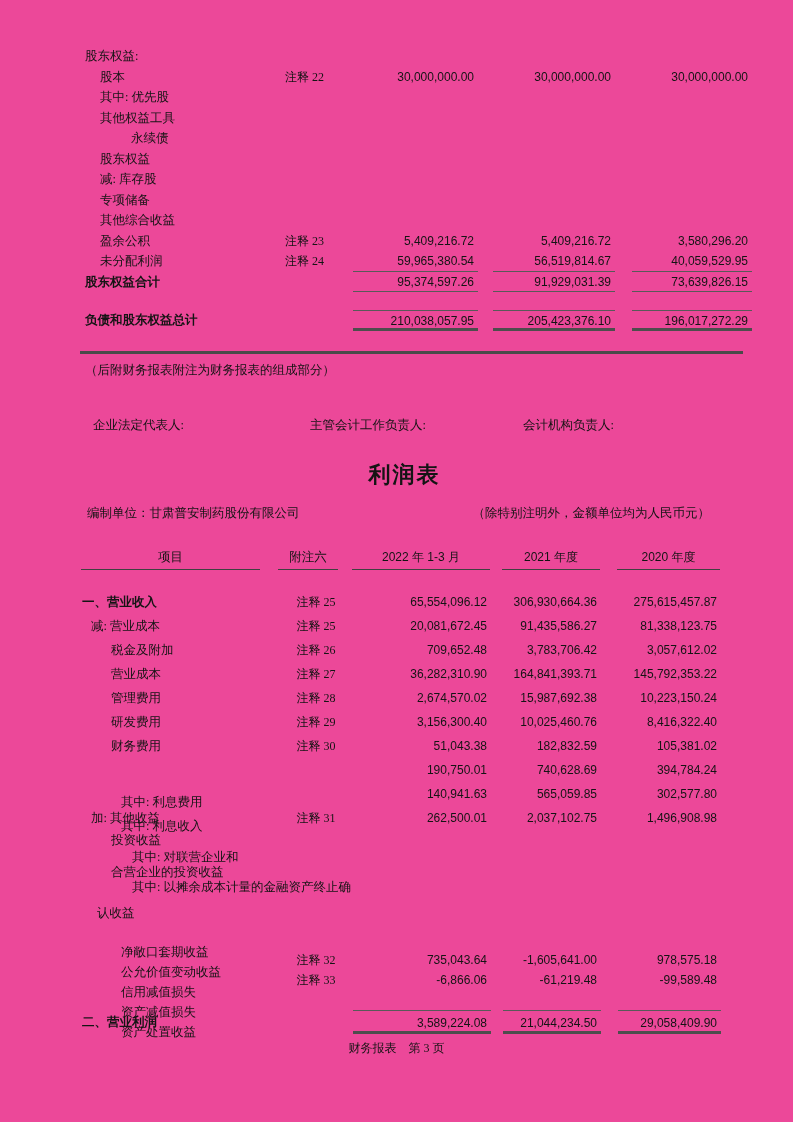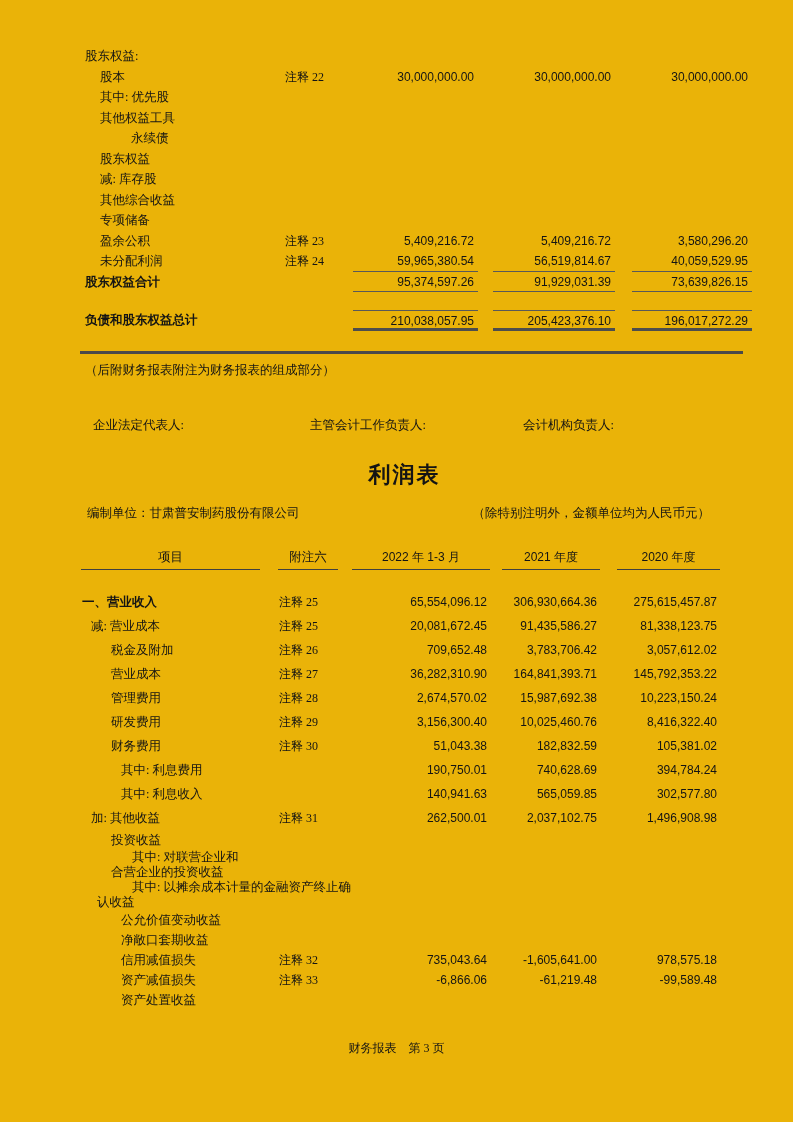--- a/index.html
+++ b/index.html
@@ -1,17 +1,17 @@
 <!DOCTYPE html>
 <html><head>
 <meta charset="utf-8">
 <style>
   html,body{margin:0;padding:0;background:#e8e8e8;}
   .page{
-    position:relative;width:793px;height:1122px;background:#eab308;
+    position:relative;width:793px;height:1122px;background:#ec4899;
     margin:0 auto;overflow:hidden;color:#141414;
     font-family:"Liberation Serif","DejaVu Serif",serif;
   }
   
   .trow{display:flex;align-items:stretch;}
   .cell{box-sizing:border-box;white-space:nowrap;overflow:visible;}
   .label{font-size:12.5px;}
   .bold{font-weight:bold;}
   .note{font-size:12px;}
   .num{
@@ -53,32 +53,32 @@
   .h-item{width:179px;}
   .h-sp1{width:18px;} .h-sp2{width:14px;} .h-sp3{width:12px;} .h-sp4{width:17px;}
   .h-note{width:60px;}
   .h-p1{width:138px;} .h-p2{width:98px;} .h-p3{width:103px;}
   .h-num{font-family:"Liberation Sans","DejaVu Sans",sans-serif;font-size:12px;}
   .is-body{position:absolute;top:590px;left:82px;}
   .is-body .trow{height:24px;line-height:24px;}
   .is-body .trow.compact{height:15px;line-height:15px;font-family:Liberation Serif, serif;}
   .is-body .trow.subrow{height:20px;line-height:20px;}
   .is-body .label{width:197px;}
-  .is-body .note{width:74px;}
+  .is-body .note{width:74px;text-align:center;}
   .is-body .v{width:138px;}
   .is-body .g1{width:12px;}
   .is-body .v2c{width:98px;}
   .is-body .g2{width:17px;}
   .is-body .v3c{width:103px;}
   .is-body .ind0{padding-left:0;}
   .is-body .ind1{padding-left:9px;}
   .is-body .ind2{padding-left:29px;}
-  .is-body .ind3{padding-left:39px;}
+  .is-body .ind3{padding-left:39px;margin-top:32px;}
   .is-body .ind4{padding-left:50px;}
-  .is-body .ind5{padding-left:15px;}
+  .is-body .ind5{padding-left:15px;margin-top:11px;}
   .footer{position:absolute;top:1040px;left:0;width:793px;text-align:center;font-size:12px;}
 </style>
 </head>
 <body>
 
 <div class="page">
 
   <div class="bs" id="bs-table">
       <div class="trow">
         <div class="cell label ind0">股东权益:</div>
@@ -137,30 +137,30 @@
       <div class="trow">
         <div class="cell label ind1">减: 库存股</div>
         <div class="cell note"></div>
         <div class="cell num v"></div>
         <div class="cell g1"></div>
         <div class="cell num v2c"></div>
         <div class="cell g2"></div>
         <div class="cell num v3c"></div>
       </div>
       <div class="trow">
+        <div class="cell label ind1">专项储备</div>
+        <div class="cell note"></div>
+        <div class="cell num v"></div>
+        <div class="cell g1"></div>
+        <div class="cell num v2c"></div>
+        <div class="cell g2"></div>
+        <div class="cell num v3c"></div>
+      </div>
+      <div class="trow">
         <div class="cell label ind1">其他综合收益</div>
-        <div class="cell note"></div>
-        <div class="cell num v"></div>
-        <div class="cell g1"></div>
-        <div class="cell num v2c"></div>
-        <div class="cell g2"></div>
-        <div class="cell num v3c"></div>
-      </div>
-      <div class="trow">
-        <div class="cell label ind1">专项储备</div>
         <div class="cell note"></div>
         <div class="cell num v"></div>
         <div class="cell g1"></div>
         <div class="cell num v2c"></div>
         <div class="cell g2"></div>
         <div class="cell num v3c"></div>
       </div>
       <div class="trow">
         <div class="cell label ind1">盈余公积</div>
         <div class="cell note">注释 23</div>
@@ -359,30 +359,30 @@
       <div class="trow compact">
         <div class="cell label ind5">认收益</div>
         <div class="cell note"></div>
         <div class="cell num v"></div>
         <div class="cell g1"></div>
         <div class="cell num v2c"></div>
         <div class="cell g2"></div>
         <div class="cell num v3c"></div>
       </div>
       <div class="trow subrow">
+        <div class="cell label ind3">净敞口套期收益</div>
+        <div class="cell note"></div>
+        <div class="cell num v"></div>
+        <div class="cell g1"></div>
+        <div class="cell num v2c"></div>
+        <div class="cell g2"></div>
+        <div class="cell num v3c"></div>
+      </div>
+      <div class="trow subrow">
         <div class="cell label ind3">公允价值变动收益</div>
-        <div class="cell note"></div>
-        <div class="cell num v"></div>
-        <div class="cell g1"></div>
-        <div class="cell num v2c"></div>
-        <div class="cell g2"></div>
-        <div class="cell num v3c"></div>
-      </div>
-      <div class="trow subrow">
-        <div class="cell label ind3">净敞口套期收益</div>
         <div class="cell note"></div>
         <div class="cell num v"></div>
         <div class="cell g1"></div>
         <div class="cell num v2c"></div>
         <div class="cell g2"></div>
         <div class="cell num v3c"></div>
       </div>
       <div class="trow subrow">
         <div class="cell label ind3">信用减值损失</div>
         <div class="cell note">注释 32</div>
@@ -403,17 +403,26 @@
       </div>
       <div class="trow subrow">
         <div class="cell label ind3">资产处置收益</div>
         <div class="cell note"></div>
         <div class="cell num v"></div>
         <div class="cell g1"></div>
         <div class="cell num v2c"></div>
         <div class="cell g2"></div>
         <div class="cell num v3c"></div>
       </div>
+      <div class="trow">
+        <div class="cell label ind0 bold">二、营业利润</div>
+        <div class="cell note"></div>
+        <div class="cell num v lt tb">3,589,224.08</div>
+        <div class="cell g1"></div>
+        <div class="cell num v2c lt tb">21,044,234.50</div>
+        <div class="cell g2"></div>
+        <div class="cell num v3c lt tb">29,058,409.90</div>
+      </div>
     </div>
 
   <div class="footer">财务报表　第 3 页</div>
 
 </div>
 
 </body></html>

